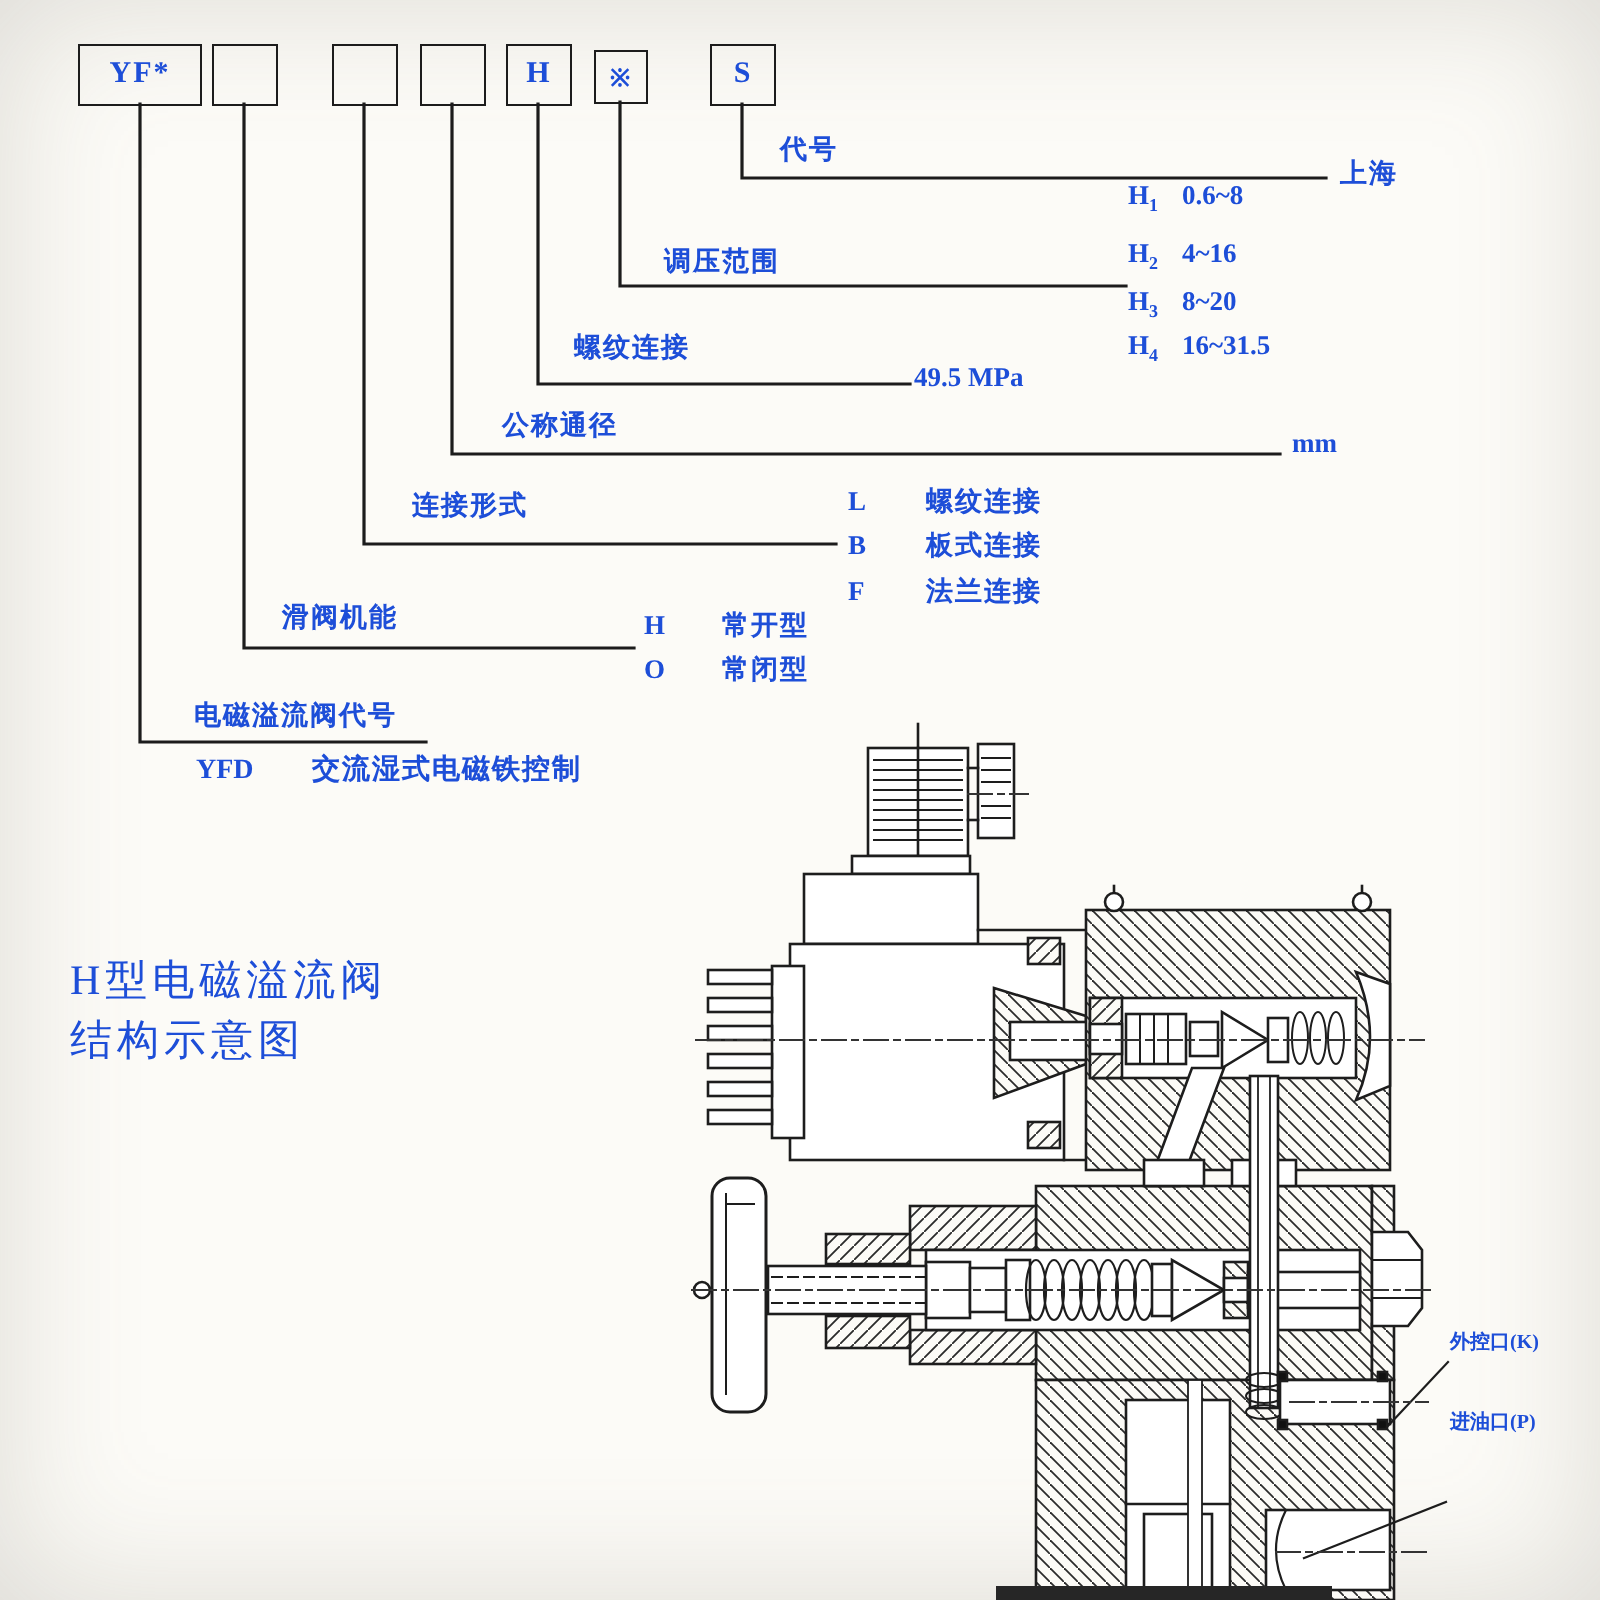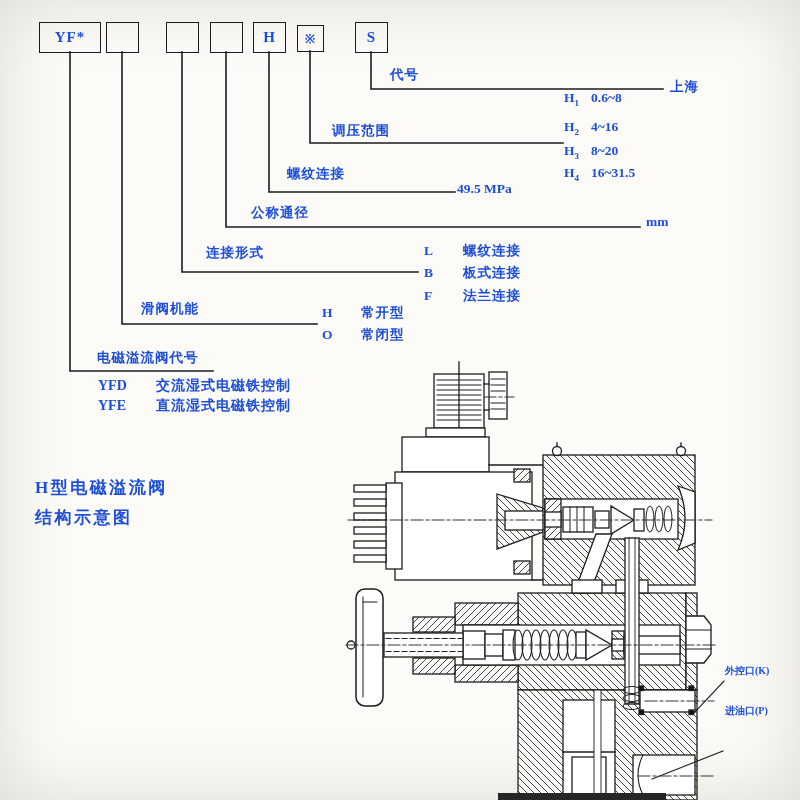--- a/index.html
+++ b/index.html
@@ -14,21 +14,21 @@
     position:absolute;border:1.7px solid #1c1c1c;background:transparent;
     display:flex;align-items:center;justify-content:center;
     font-weight:bold;font-size:15px;letter-spacing:1px;
   }
   .lbl,.val,.row{position:absolute;font-size:13.5px;font-weight:600;
     letter-spacing:1px;white-space:nowrap;line-height:1.15}
   .row .cd{display:inline-block;min-width:15px;font-weight:700;letter-spacing:0}
   .row .cl{margin-left:24px}
   .row sub{font-size:9px;font-weight:700}
   .row .rv{margin-left:12px;letter-spacing:0}
-  .title{position:absolute;font-size:17px;font-weight:700;letter-spacing:2.5px;white-space:nowrap}
+  .title{position:absolute;font-size:21px;font-weight:400;letter-spacing:2.5px;white-space:nowrap}
   .port{position:absolute;font-size:10px;font-weight:600;letter-spacing:0;white-space:nowrap}
   
   #b1{left:39px;top:22px;width:60px;height:29px}
   #b2{left:106px;top:22px;width:31px;height:29px}
   #b3{left:166px;top:22px;width:31px;height:29px}
   #b4{left:210px;top:22px;width:31px;height:29px}
   #b5{left:253px;top:22px;width:31px;height:29px}
   #b6{left:297px;top:25px;width:25px;height:25px;font-size:12px}
   #b7{left:355px;top:22px;width:31px;height:29px}
   #lab-code{left:390px;top:67px}
@@ -294,23 +294,20 @@
     <span class="cd">H</span><span class="cl">常开型</span>
   </div>
   <div class="row" id="sp1">
     <span class="cd">O</span><span class="cl">常闭型</span>
   </div>
 
   <div class="lbl" id="lab-vcode">电磁溢流阀代号</div>
   <div class="row" id="vc0">
     <span class="cd" style="min-width:34px">YFD</span><span class="cl">交流湿式电磁铁控制</span>
   </div>
-  <div class="row" id="vc1">
-    <span class="cd" style="min-width:34px">YFE</span><span class="cl">直流湿式电磁铁控制</span>
-  </div>
 
   <div class="title" id="title1">H型电磁溢流阀</div>
   <div class="title" id="title2">结构示意图</div>
 
   <div class="port" id="port-k">外控口(K)</div>
   <div class="port" id="port-p">进油口(P)</div>
 
 </div>
 
 </body></html>

